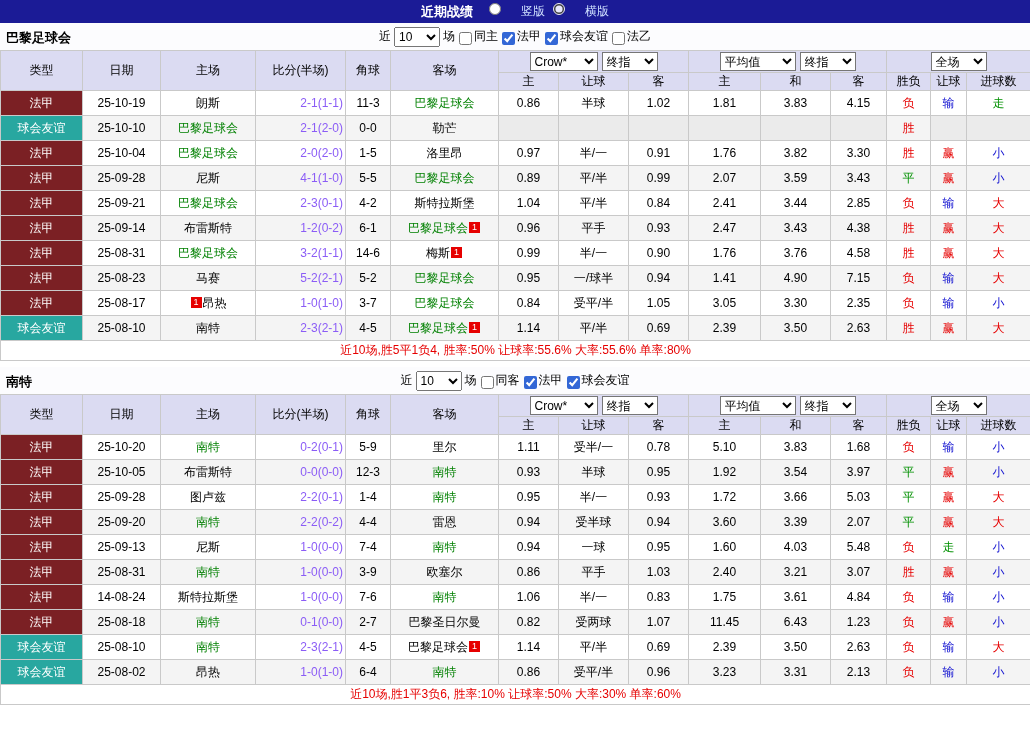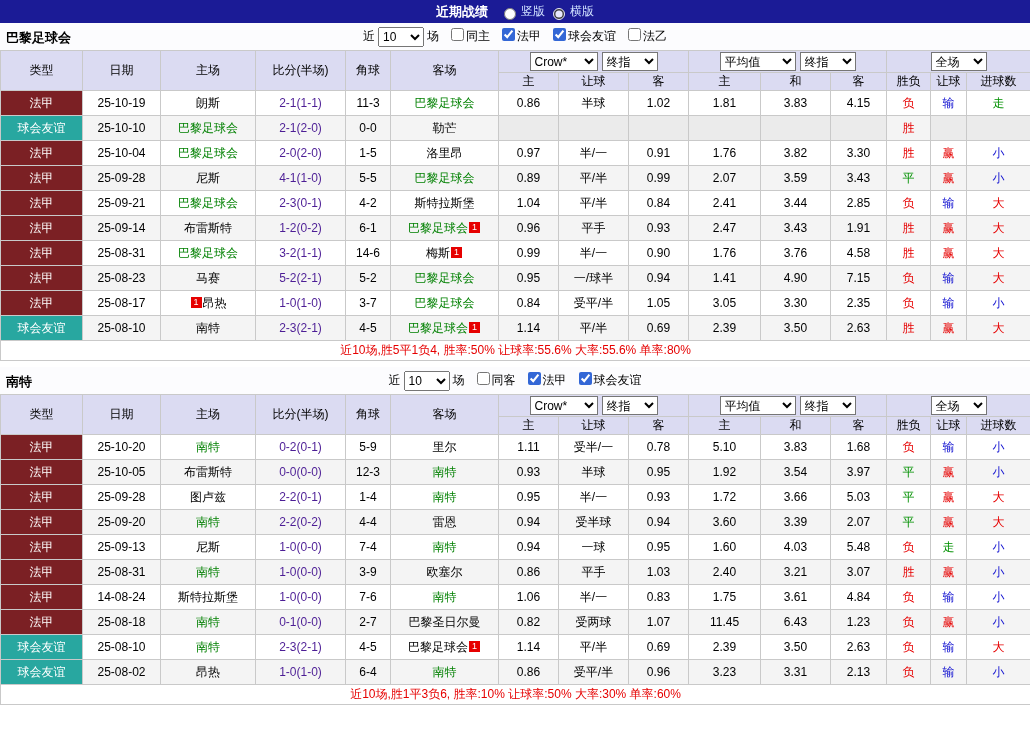--- a/index.html
+++ b/index.html
@@ -13,42 +13,42 @@
   }
   .topbar {
     height: 23px;
     background: #1b1b96;
     display: flex;
     align-items: center;
     justify-content: center;
     gap: 8px;
   }
   .tb-title { color: #fff; font-weight: bold; font-size: 13px; margin-right: 8px; }
-  .radio-label { color: #cfe0ff; display: inline-flex; align-items: flex-end; gap: 5px; cursor: pointer; }
+  .radio-label { color: #cfe0ff; display: inline-flex; align-items: flex-start; gap: 20px; cursor: pointer; }
   .radio-label input { margin: 0; width: 12px; height: 12px; accent-color: #e8e8ff; }
 
   .section + .section { margin-top: 6px; }
   .section-bar { position: relative; height: 27px; background: #fcfcfe; }
   .team-title { position: absolute; left: 6px; top: 6px; font-weight: bold; font-size: 13px; }
   .filters { height: 100%; display: flex; align-items: center; justify-content: center; gap: 3px; }
   .filters select { height: 20px; font-size: 12px; }
-  .chk { display: inline-flex; align-items: flex-start; gap: 2px; margin-left: 9px; cursor: pointer; }
+  .chk { display: inline-flex; align-items: flex-end; gap: 2px; margin-left: 1px; cursor: pointer; }
   .chk input { margin: 0; width: 13px; height: 13px; accent-color: #3367d6; }
 
   table { border-collapse: collapse; table-layout: fixed; width: 1030px; }
   th, td { border: 1px solid #c9c9c9; text-align: center; padding: 0 2px; overflow: hidden; white-space: nowrap; }
   thead th { background: #dbdbf2; font-weight: normal; height: 18px; font-size: 12px; }
   .selcell select { height: 19px; font-size: 12px; margin: 1px 2px; background: #fff; }
   tbody td { height: 25px; font-size: 12px; background: #fff; }
   tbody tr:nth-child(even) td { background: #f4f4f4; }
   td.type { color: #fff; }
   td.type.ligue1 { background: #7b2024 !important; }
   td.type.friendly { background: #28a7a0 !important; }
   td.team.focal { color: #008000; }
-  td.score { color: #4c1d95; cursor: pointer; }
+  td.score { color: #8b5cf6; cursor: pointer; text-align: right; }
   .badge {
     display: inline-block; background: #e60000; color: #fff;
     width: 11px; height: 11px; line-height: 11px; font-size: 9px;
     text-align: center; margin: 0 1px; vertical-align: 2px;
   }
   .r { color: #e60000; }
   .g { color: #009000; }
   .b { color: #0f0fd0; }
   td.cell-empty { background: #ebebeb !important; }
   tfoot td.summary { color: #e60000; height: 20px; background: #fff; font-size: 12px; }
@@ -227,21 +227,21 @@
             <td>25-09-14</td>
             <td class="team"><span>布雷斯特</span></td>
             <td class="score">1-2(0-2)</td>
             <td>6-1</td>
             <td class="team focal"><span>巴黎足球会</span><span class="badge">1</span></td>
             <td class="">0.96</td>
             <td class="">平手</td>
             <td class="">0.93</td>
             <td class="">2.47</td>
             <td class="">3.43</td>
-            <td class="">1.91</td>
+            <td class="">4.38</td>
             <td class="r">胜</td>
             <td class="r">赢</td>
             <td class="r">大</td>
           </tr>
           <tr>
             <td class="type ligue1">法甲</td>
             <td>25-08-31</td>
             <td class="team focal"><span>巴黎足球会</span></td>
             <td class="score">3-2(1-1)</td>
             <td>14-6</td>

